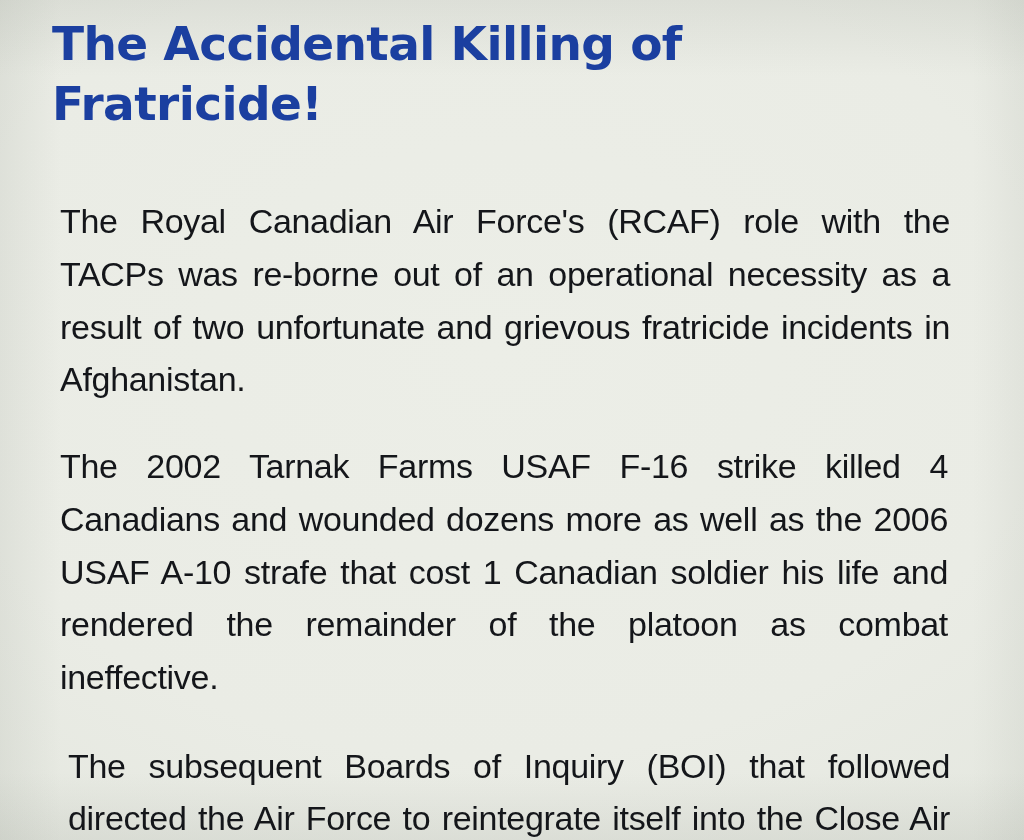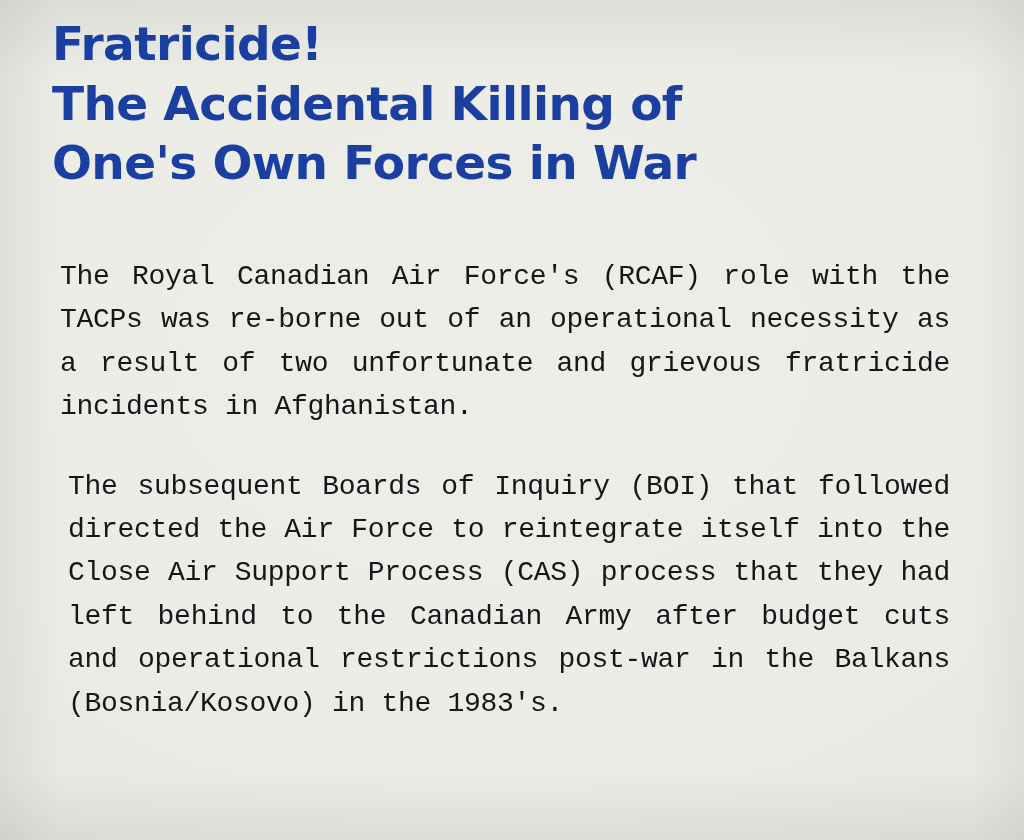--- a/index.html
+++ b/index.html
@@ -57,42 +57,42 @@
     margin: 0;
     padding: 0;
   }
   .title .line {
     display: block;
     white-space: nowrap;
   }
 
   .body-block {
     color: #14161a;
-    font-family: Liberation Mono, monospace;
-    font-size: 28px;
+    font-family: Liberation Sans, sans-serif;
+    font-size: 34px;
     line-height: 1.55;
     letter-spacing: -0.3px;
     text-align: justify;
     margin: 8px;
     padding: 0;
   }
 
   #para-1 { margin-top: 62px; width: 890px; margin-left: 8px; }
   #para-2 { margin-top: 34px; width: 888px; margin-left: 8px; }
   #para-3 { margin-top: 36px; width: 882px; margin-left: 16px; }
 </style>
 </head>
 <body>
 
 <div class="panel">
   <div class="content">
 
     <h1 class="title">
+      <span class="line">The Accidental Killing of</span>
       <span class="line">Fratricide!</span>
-      <span class="line">The Accidental Killing of</span>
-      <span class="line">One's Own Forces in War</span>
     </h1>
 
     <p id="para-1" class="body-block">The Royal Canadian Air Force's (RCAF) role with the TACPs was re-borne out of an operational necessity as a result of two unfortunate and grievous fratricide incidents in Afghanistan.</p>
+    <p id="para-2" class="body-block">The 2002 Tarnak Farms USAF F-16 strike killed 4 Canadians and wounded dozens more as well as the 2006 USAF A-10 strafe that cost 1 Canadian soldier his life and rendered the remainder of the platoon as combat ineffective.</p>
     <p id="para-3" class="body-block">The subsequent Boards of Inquiry (BOI) that followed directed the Air Force to reintegrate itself into the Close Air Support Process (CAS) process that they had left behind to the Canadian Army after budget cuts and operational restrictions post-war in the Balkans (Bosnia/Kosovo) in the 1983's.</p>
 
   </div>
 </div>
 
 </body></html>

